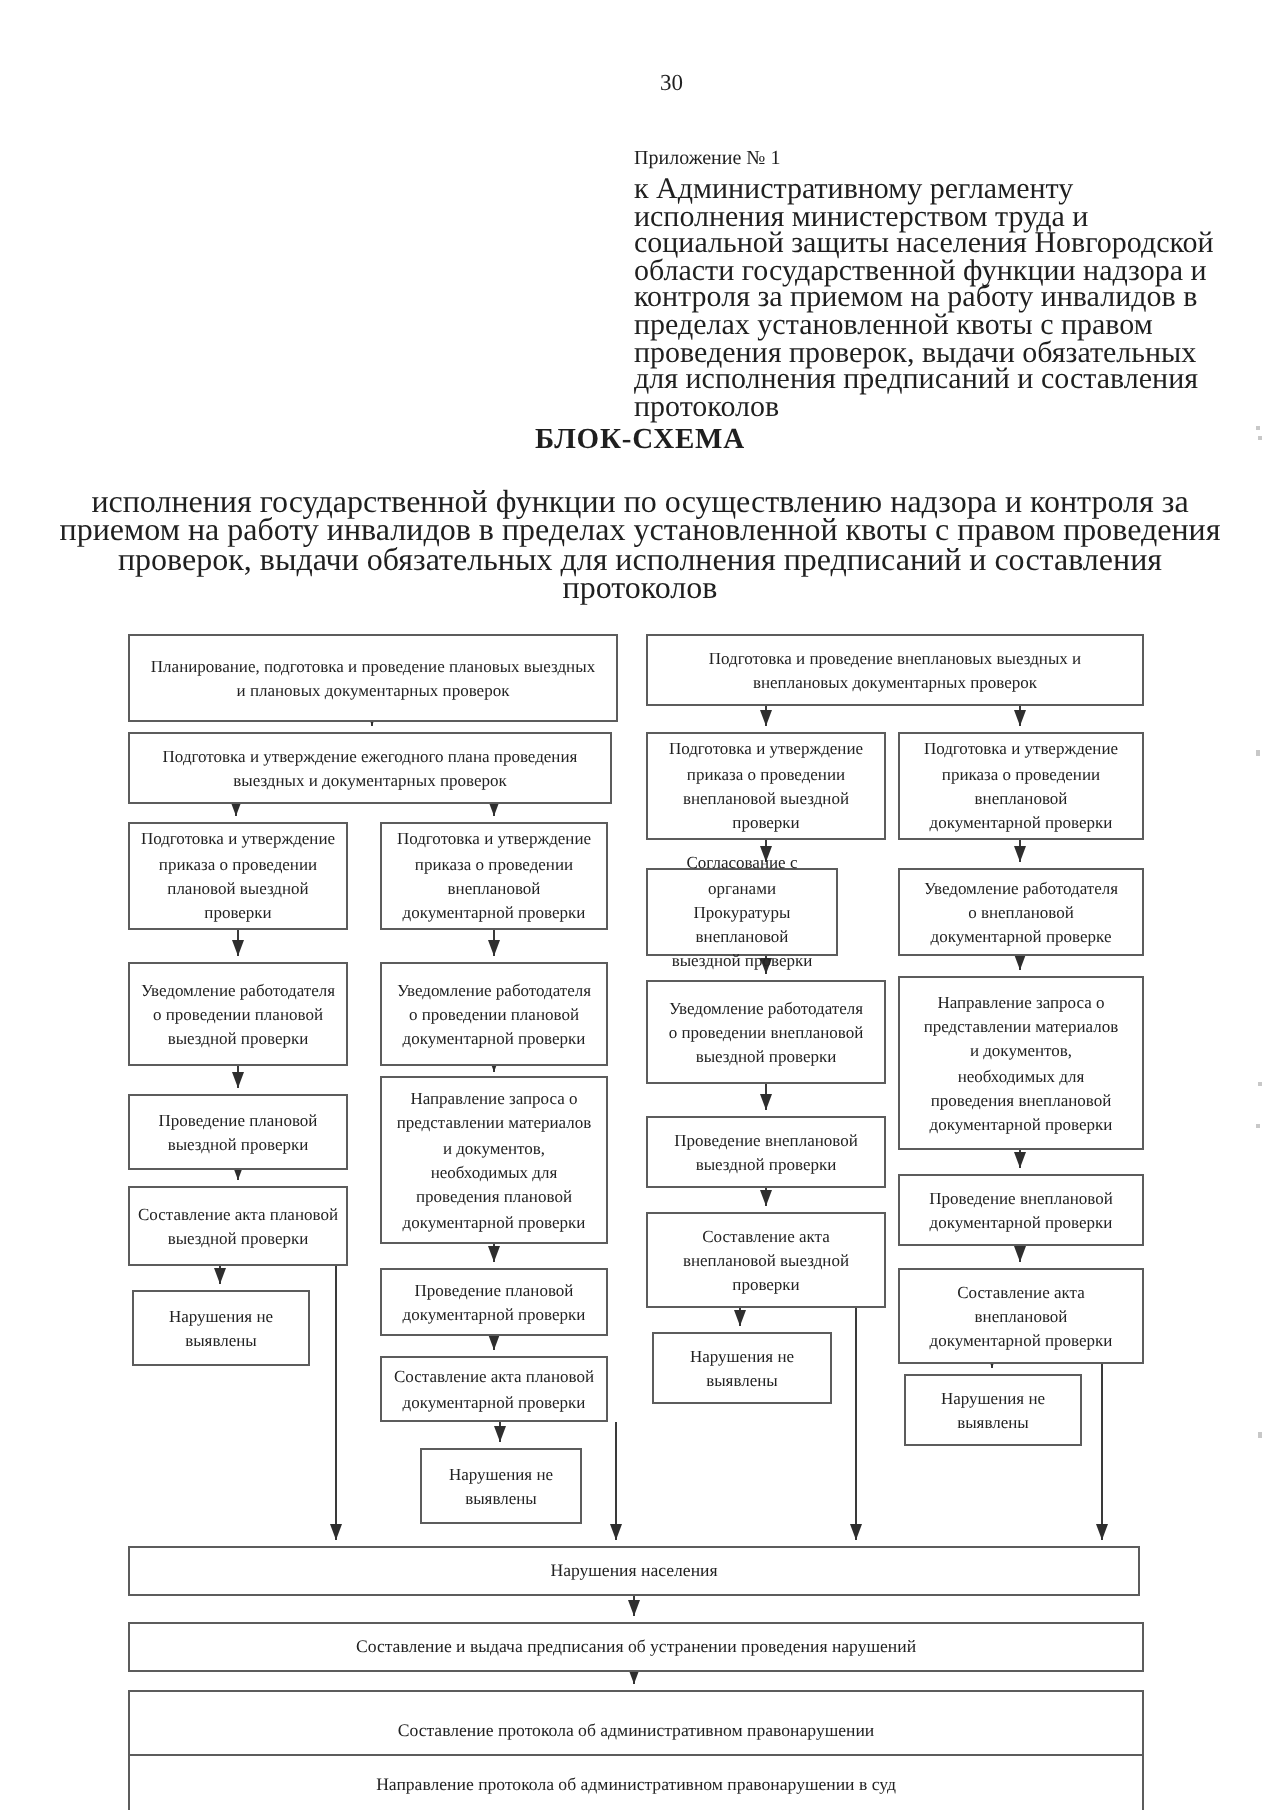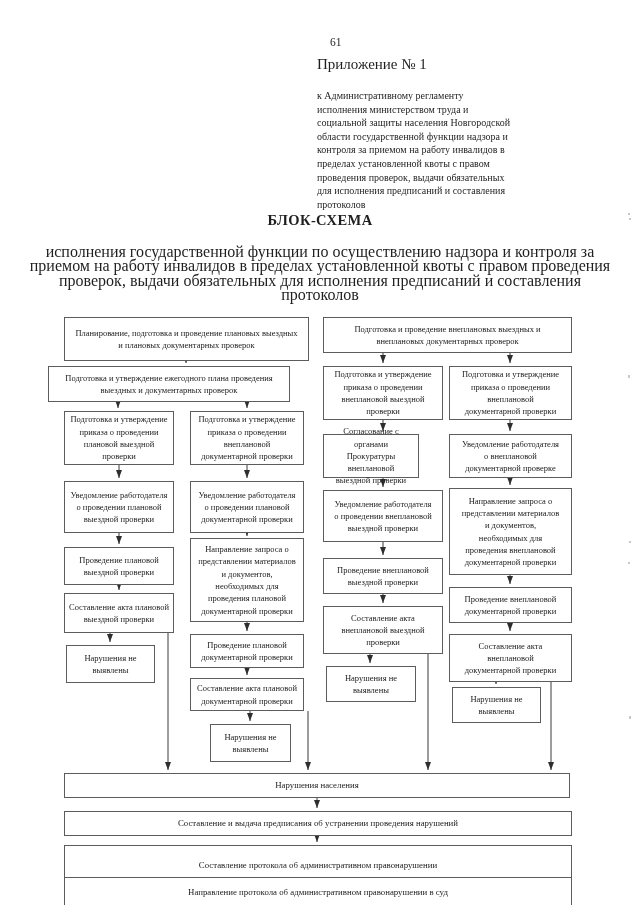--- a/index.html
+++ b/index.html
@@ -4,39 +4,39 @@
 <style>
   html,body{margin:0;padding:0;}
   body{
     width:640px;height:905px;position:relative;background:#ffffff;
     font-family:"Liberation Serif","DejaVu Serif",serif;color:#1f1f1f;
     overflow:hidden;
   }
   .abs{position:absolute;}
   .pre{white-space:pre-line;}
   .page-num{left:330px;top:36px;font-size:11.5px;}
-  .annex-title{left:317px;top:56px;font-size:15px;}
-  .annex-body{left:317px;top:89px;width:302px;font-size:10px;line-height:13.6px;}
+  .annex-title{left:317px;top:74px;font-size:10px;}
+  .annex-body{left:317px;top:89px;width:302px;font-size:15px;line-height:13.6px;}
   .doc-title{left:0;top:212px;width:640px;text-align:center;font-weight:bold;font-size:14.5px;letter-spacing:.4px;}
   .doc-subtitle{left:20px;top:245px;width:600px;text-align:center;font-size:16px;line-height:14.4px;}
   .node{
     position:absolute;box-sizing:border-box;background:#fff;
     border:1px solid #5c5c5c;
     display:flex;align-items:center;justify-content:center;
     text-align:center;font-size:8.5px;line-height:12.3px;
     padding:1px 2px;white-space:pre-line;color:#222;
   }
   .wide{font-size:8.8px;}
   svg.wires{position:absolute;left:0;top:0;pointer-events:none;}
   .mark{position:absolute;background:#c8c8c8;}
 </style>
 </head>
 <body>
 
-<div class="abs page-num">61</div>
+<div class="abs page-num">30</div>
 <div class="abs annex-title">Приложение № 1</div>
 <div class="abs annex-body pre">к Административному регламенту
 исполнения министерством труда и
 социальной защиты населения Новгородской
 области государственной функции надзора и
 контроля за приемом на работу инвалидов в
 пределах установленной квоты с правом
 проведения проверок, выдачи обязательных
 для исполнения предписаний и составления
 протоколов</div>
@@ -84,21 +84,21 @@
     <line x1="317" y1="798" x2="317" y2="808" marker-end="url(#ah)"></line>
     <line x1="317" y1="836" x2="317" y2="842" marker-end="url(#ah)"></line>
     <line x1="317" y1="870" x2="317" y2="874" marker-end="url(#ah)"></line>
   </g>
 </svg>
 
 <div class="node" style="left:64px;top:317px;width:245px;height:44px">Планирование, подготовка и проведение плановых выездных
 и плановых документарных проверок</div>
 <div class="node" style="left:323px;top:317px;width:249px;height:36px">Подготовка и проведение внеплановых выездных и
 внеплановых документарных проверок</div>
-<div class="node" style="left:48px;top:366px;width:242px;height:36px">Подготовка и утверждение ежегодного плана проведения
+<div class="node" style="left:64px;top:366px;width:242px;height:36px">Подготовка и утверждение ежегодного плана проведения
 выездных и документарных проверок</div>
 
 <div class="node" style="left:64px;top:411px;width:110px;height:54px">Подготовка и утверждение
 приказа о проведении
 плановой выездной
 проверки</div>
 <div class="node" style="left:190px;top:411px;width:114px;height:54px">Подготовка и утверждение
 приказа о проведении
 внеплановой
 документарной проверки</div>

